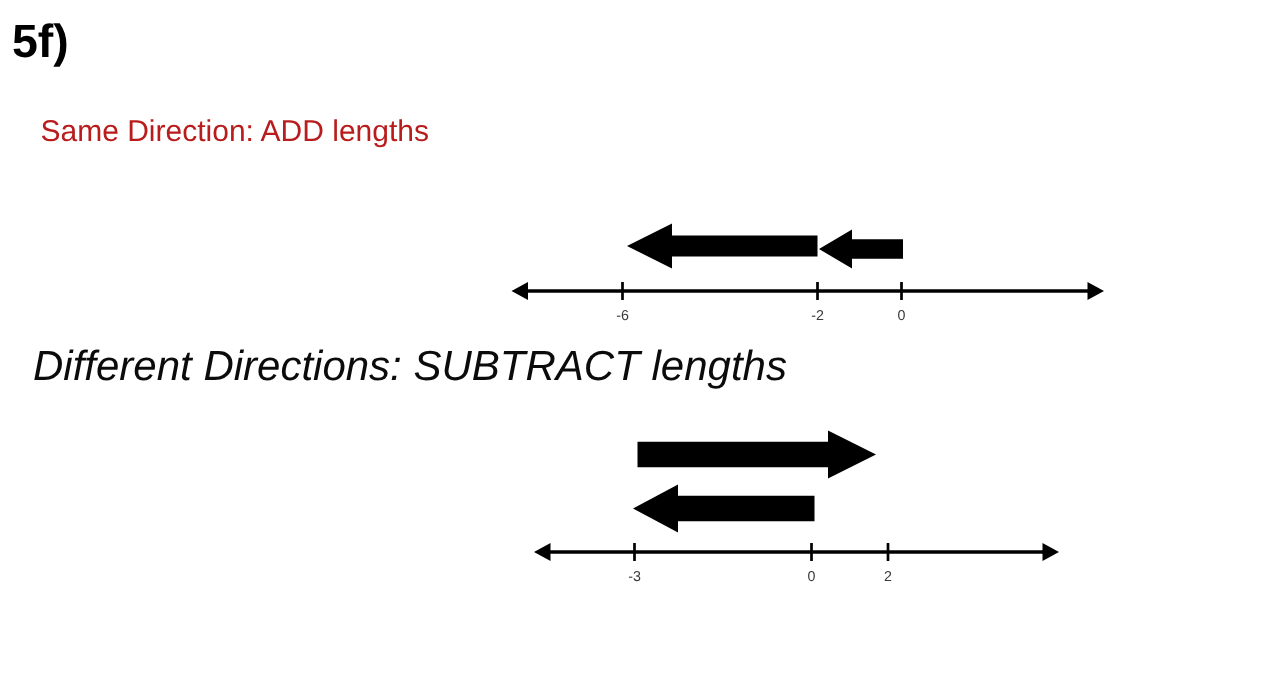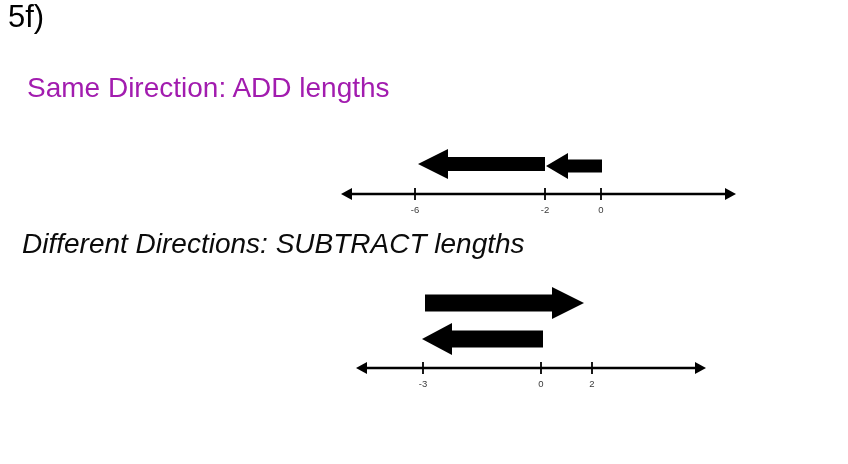--- a/index.html
+++ b/index.html
@@ -18,36 +18,36 @@
   #slide {
     position: absolute;
     left: 0; top: 0;
     width: 848px;
     height: 464px;
     background: #ffffff;
   }
   .q-label {
     position: absolute;
     left: 8px;
-    top: 0;
+    top: 11px;
     font-size: 31px;
     line-height: 34px;
-    font-weight: 400;
+    font-weight: 700;
     color: #000;
     letter-spacing: 0px;
     white-space: nowrap;
   }
   .heading-1 {
     position: absolute;
     left: 27px;
     top: 72px;
-    font-size: 28px;
+    font-size: 20px;
     line-height: 32px;
     font-weight: 400;
-    color: #a21caf;
+    color: #b91c1c;
     white-space: nowrap;
   }
   .heading-2 {
     position: absolute;
     left: 22px;
     top: 228px;
     font-size: 28px;
     line-height: 32px;
     font-weight: 400;
     color: #0b0b0b;

